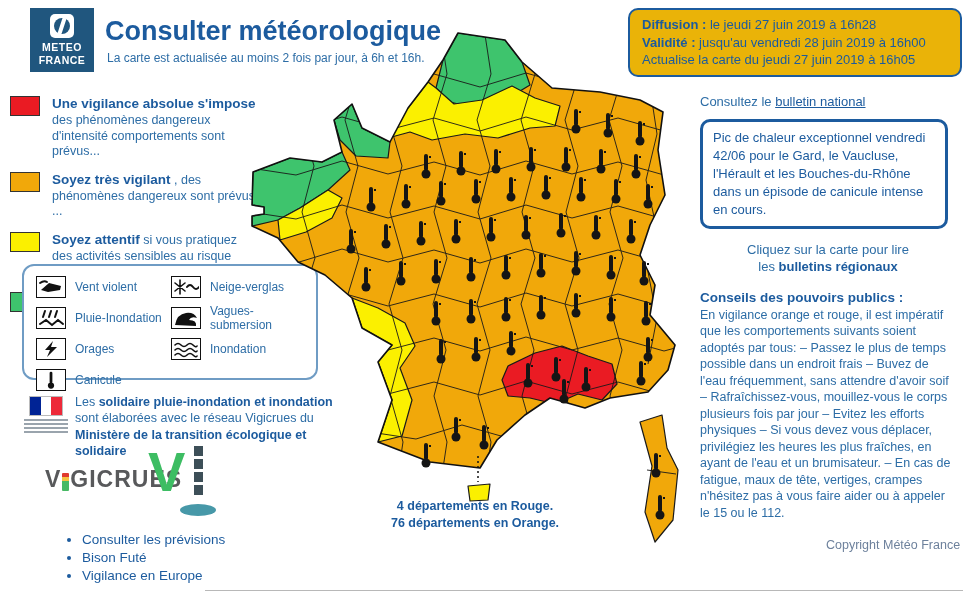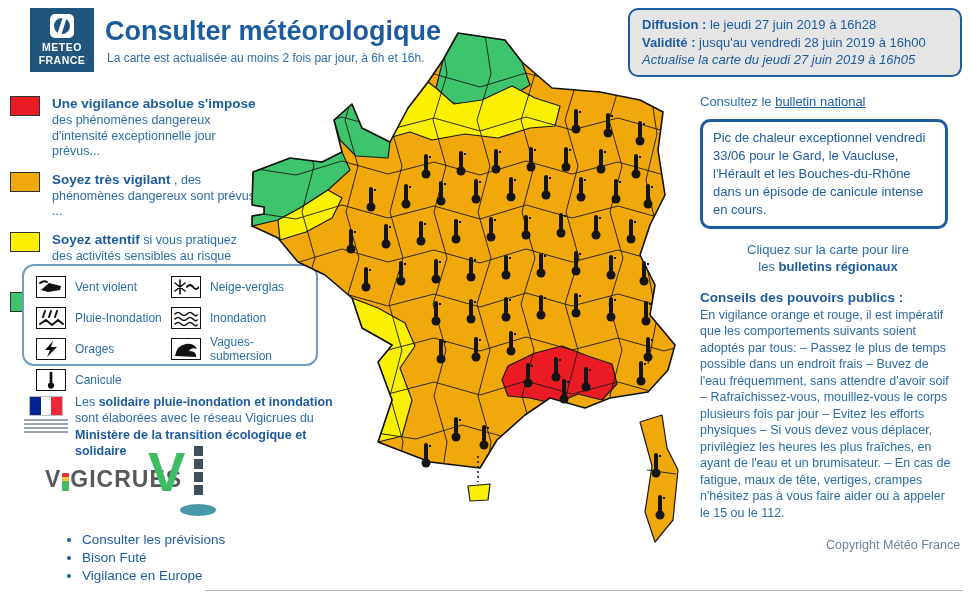--- a/index.html
+++ b/index.html
@@ -15,35 +15,35 @@
             display:flex; flex-direction:column; align-items:center; justify-content:center;}
   .logo-ico{width:24px; height:24px; background:#fff; border-radius:5px; position:relative; margin-bottom:3px;}
   .logo-ico .disc{position:absolute; left:4px; top:4px; width:16px; height:16px; border-radius:50%; background:var(--navy);}
   .logo-ico .swoosh{position:absolute; left:10px; top:3px; width:4px; height:18px; background:#fff; transform:rotate(18deg); border-radius:2px;}
   .logo-box .lt{color:#fff; font-size:10.5px; font-weight:bold; letter-spacing:.5px; line-height:1.15;}
   .page-title{position:absolute; left:105px; top:16px; font-size:27px; font-weight:bold; color:var(--brand);}
   .page-sub{position:absolute; left:107px; top:51px; font-size:12px; color:var(--text);}
 
   
   .diff-box{position:absolute; left:628px; top:8px; width:334px; border:2px solid var(--brand); border-radius:10px;
-            padding:6px 12px; font-size:13px; color:var(--brand); background:#e5e5e5; line-height:1.35;}
+            padding:6px 12px; font-size:13px; color:var(--brand); background:#eab308; line-height:1.35;}
   .diff-box .b{font-weight:bold;}
-  .diff-box .it{font-style:italic;}
+  .diff-box .it{}
 
   
   .vleg{position:absolute; left:10px; top:96px; width:250px;}
   .vleg-item{display:flex; margin-bottom:12px;}
   .swatch{width:30px; height:20px; border:1px solid #333; margin-right:12px; flex:0 0 30px;}
   .sw-red{background:var(--red);} .sw-orange{background:var(--orange);}
   .sw-yellow{background:var(--yellow);} .sw-green{background:var(--green);}
   .vleg-txt{font-size:12.5px; color:var(--text); line-height:1.25; width:210px;}
   .vleg-txt b{font-size:13.5px; color:var(--brand);}
 
   
-  .phen-box{position:absolute; left:22px; top:264px; width:296px; height:102px; border:2px solid #6f9cc4;
+  .phen-box{position:absolute; left:22px; top:264px; width:296px; height:116px; border:2px solid #6f9cc4;
             border-radius:12px; background:#fff; display:flex; padding:10px 8px 6px 12px;}
   .phen-col{display:flex; flex-direction:column; gap:9px;}
   .phen-col.c1{width:138px;} .phen-col.c2{width:140px;}
   .phen-item{display:flex; align-items:center; height:22px;}
   .picon{width:30px; height:22px; border:1.5px solid #111; background:#fff; margin-right:9px;
          display:flex; align-items:center; justify-content:center; flex:0 0 30px;}
   .phen-lbl{font-size:12px; color:var(--text);}
 
   
   .ministry{position:absolute; left:20px; top:396px; width:52px;}
@@ -113,21 +113,21 @@
 
   <div class="diff-box">
     <div><span class="b">Diffusion :</span><span> le jeudi 27 juin 2019 à 16h28</span></div>
     <div><span class="b">Validité :</span><span> jusqu'au vendredi 28 juin 2019 à 16h00</span></div>
     <div class="it">Actualise la carte du jeudi 27 juin 2019 à 16h05</div>
   </div>
 
   <div class="vleg">
     <div class="vleg-item">
       <div class="swatch sw-red"></div>
-      <div class="vleg-txt"><b>Une vigilance absolue s'impose</b><span> des phénomènes dangereux d'intensité exceptionnelle jour prévus...</span></div>
+      <div class="vleg-txt"><b>Une vigilance absolue s'impose</b><span> des phénomènes dangereux d'intensité comportements sont prévus...</span></div>
     </div>
     <div class="vleg-item">
       <div class="swatch sw-orange"></div>
       <div class="vleg-txt"><b>Soyez très vigilant</b><span> , des phénomènes dangereux sont prévus ...</span></div>
     </div>
     <div class="vleg-item">
       <div class="swatch sw-yellow"></div>
       <div class="vleg-txt"><b>Soyez attentif</b><span> si vous pratiquez des activités sensibles au risque météorologique ...</span></div>
     </div>
     <div class="vleg-item">
@@ -180,32 +180,32 @@
           <svg width="26" height="18" viewBox="0 0 26 18">
               <path d="M7,2 V16 M2,5 L12,13 M12,5 L2,13" class="pic-stroke" style="stroke-width:1.6"></path>
               <path d="M14,9 q3,-4 6,0 q3,4 6,0" class="pic-stroke"></path>
             </svg>
         </span>
         <span class="phen-lbl">Neige-verglas</span>
       </div>
       <div class="phen-item">
         <span class="picon">
           <svg width="26" height="18" viewBox="0 0 26 18">
+              <path d="M2,16 Q4,5 13,4 q8,-1 11,5 q-6,-2 -8,2 q8,0 7,6 Z" fill="#111"></path>
+            </svg>
+        </span>
+        <span class="phen-lbl">Vagues-submersion</span>
+      </div>
+      <div class="phen-item">
+        <span class="picon">
+          <svg width="26" height="18" viewBox="0 0 26 18">
               <path d="M2,5 q3,-3 6,0 q3,3 6,0 q3,-3 6,0 q3,3 4,1 M2,10 q3,-3 6,0 q3,3 6,0 q3,-3 6,0 q3,3 4,1 M2,15 q3,-3 6,0 q3,3 6,0 q3,-3 6,0 q3,3 4,1" class="pic-stroke" style="stroke-width:1.6"></path>
             </svg>
         </span>
         <span class="phen-lbl">Inondation</span>
-      </div>
-      <div class="phen-item">
-        <span class="picon">
-          <svg width="26" height="18" viewBox="0 0 26 18">
-              <path d="M2,16 Q4,5 13,4 q8,-1 11,5 q-6,-2 -8,2 q8,0 7,6 Z" fill="#111"></path>
-            </svg>
-        </span>
-        <span class="phen-lbl">Vagues-submersion</span>
       </div>
     </div>
   </div>
 
   <div class="ministry">
     <div class="flag">
         <div class="fb"></div>
         <div class="fw"></div>
         <div class="fr"></div>
       </div>
@@ -239,26 +239,30 @@
       </div>
     <div class="base"></div>
   </div>
 
   <ul class="flinks">
     <li><span>Consulter les prévisions</span></li>
     <li><span>Bison Futé</span></li>
     <li><span>Vigilance en Europe</span></li>
   </ul>
 
+  <div class="map-stats">
+    <div>4 départements en Rouge.</div>
+    <div>76 départements en Orange.</div>
+  </div>
 
   <div class="rcol">
     <div class="consult">
       <span>Consultez le </span><a>bulletin national</a>
     </div>
-    <div class="alert-box">Pic de chaleur exceptionnel vendredi 33/06 pour le Gard, le Vaucluse, l'Hérault et les Bouches-du-Rhône dans un épisode de canicule intense en cours.</div>
+    <div class="alert-box">Pic de chaleur exceptionnel vendredi 42/06 pour le Gard, le Vaucluse, l'Hérault et les Bouches-du-Rhône dans un épisode de canicule intense en cours.</div>
     <div class="click-map">
       <div>Cliquez sur la carte pour lire</div>
       <div><span>les </span><b>bulletins régionaux</b></div>
     </div>
     <div class="advice-title">Conseils des pouvoirs publics :</div>
     <div class="advice-body">En vigilance orange et rouge, il est impératif que les comportements suivants soient adoptés par tous: – Passez le plus de temps possible dans un endroit frais – Buvez de l'eau fréquemment, sans attendre d'avoir soif – Rafraîchissez-vous, mouillez-vous le corps plusieurs fois par jour – Evitez les efforts physiques – Si vous devez vous déplacer, privilégiez les heures les plus fraîches, en ayant de l'eau et un brumisateur. – En cas de fatigue, maux de tête, vertiges, crampes n'hésitez pas à vous faire aider ou à appeler le 15 ou le 112.</div>
   </div>
 
   <div class="copyright">Copyright Météo France</div>
   <div class="bottom-rule"></div>

